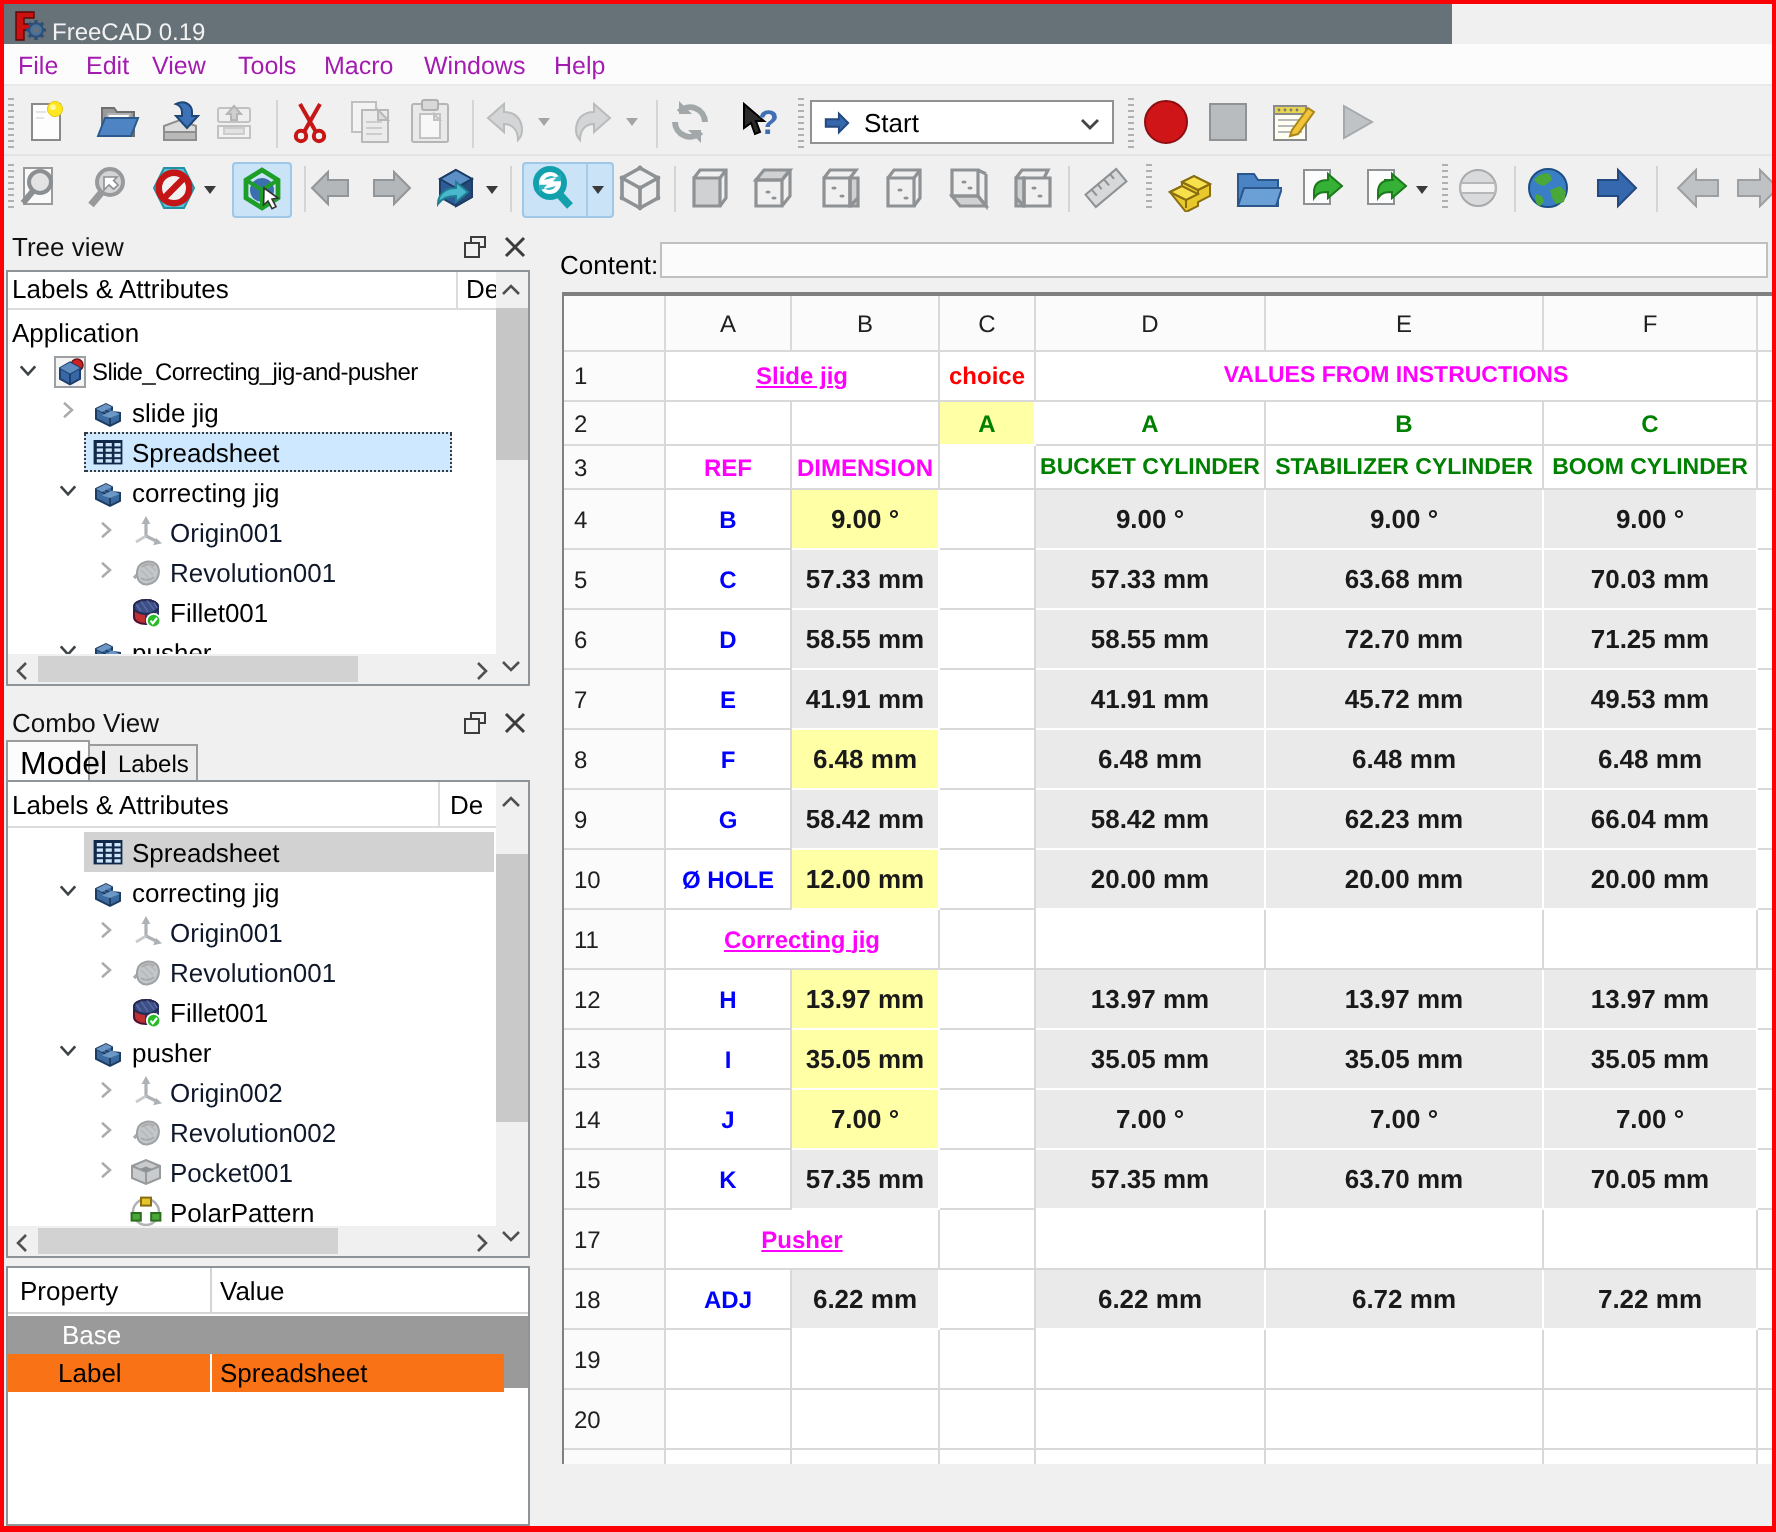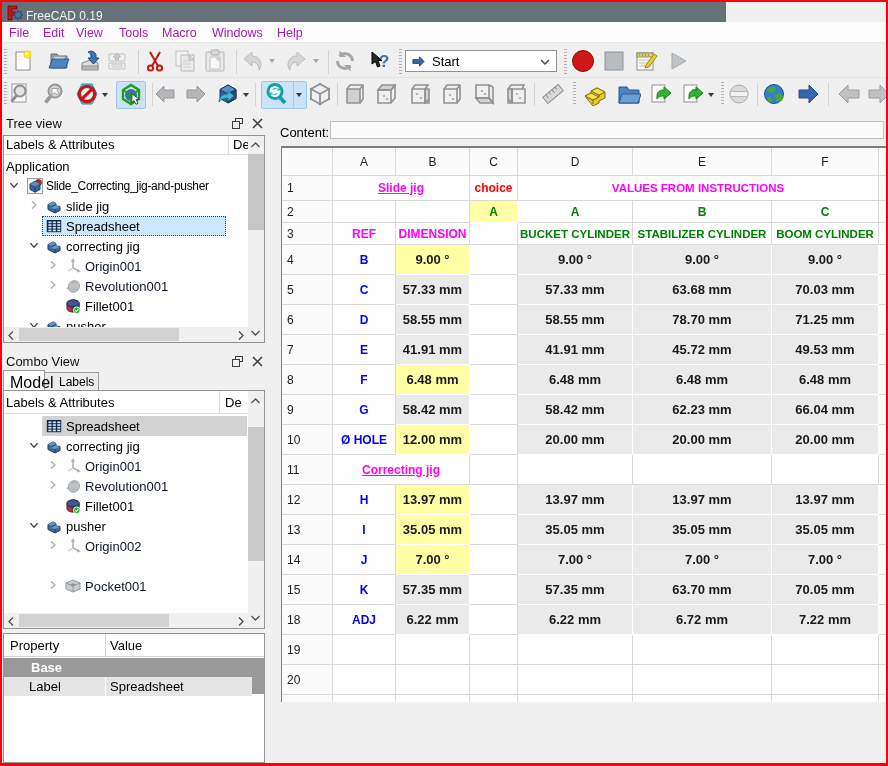--- a/index.html
+++ b/index.html
@@ -627,28 +627,43 @@
     </div>
  <div class="trow" style="top:145px">
       <svg class="chev" style="left:45px;top:5px" viewBox="0 0 8 10" width="8" height="10">
         <use href="#i-chev-c"></use>
       </svg>
       <svg class="abs" style="left:61px;top:2px" width="16" height="16">
         <use href="#i-origin"></use>
       </svg>
       <span class="txt gray" style="left:81px">Origin002</span>
     </div>
+ <div class="trow" style="top:165px">
+      <svg class="chev" style="left:45px;top:5px" viewBox="0 0 8 10" width="8" height="10">
+        <use href="#i-chev-c"></use>
+      </svg>
+      <svg class="abs" style="left:61px;top:2px" width="16" height="16">
+        <use href="#i-rev"></use>
+      </svg>
+      <span class="txt gray" style="left:81px">Revolution002</span>
+    </div>
  <div class="trow" style="top:185px">
       <svg class="chev" style="left:45px;top:5px" viewBox="0 0 8 10" width="8" height="10">
         <use href="#i-chev-c"></use>
       </svg>
       <svg class="abs" style="left:61px;top:2px" width="16" height="16">
         <use href="#i-pocket"></use>
       </svg>
       <span class="txt gray" style="left:81px">Pocket001</span>
+    </div>
+ <div class="trow" style="top:205px;height:17px;overflow:hidden">
+      <svg class="abs" style="left:61px;top:2px" width="16" height="16">
+        <use href="#i-polar"></use>
+      </svg>
+      <span class="txt" style="left:81px">PolarPattern</span>
     </div>
  <div class="vsb">
    <svg class="abs" style="left:3px;top:7px" width="9" height="6" viewBox="0 0 9 6">
         <path d="M0.5 5l4-4 4 4" fill="none" stroke="#505050" stroke-width="1.3"></path>
       </svg>
    <svg class="abs" style="left:3px;bottom:7px" width="9" height="6" viewBox="0 0 9 6">
         <path d="M0.5 1l4 4 4-4" fill="none" stroke="#505050" stroke-width="1.3"></path>
       </svg>
    <div class="abs" style="left:0;top:36px;width:16px;height:134px;background:#c9c9c9"></div>
  </div>
@@ -662,24 +677,24 @@
    <div class="abs" style="left:15px;top:1px;width:150px;height:13px;background:#d2d2d2"></div>
  </div>
 </div>
 
 <div class="abs" id="prop">
  <div class="abs" style="left:0;top:0;right:0;height:23px;background:#fff;border-bottom:1px solid #d4d4d4">
       <span class="abs" style="left:6px;top:4px">Property</span>
       <div class="abs" style="left:101px;top:0;width:1px;height:23px;background:#d4d4d4"></div>
       <span class="abs" style="left:106px;top:4px">Value</span>
     </div>
- <div class="abs" style="left:0;top:24px;right:0;height:36px;background:#9a9a9a;color:#fff;font-weight:bold">
+ <div class="abs" style="left:0;top:24px;right:0;height:36px;background:#9a9a9a;color:#fff;font-weight:normal">
       <span class="abs" style="left:27px;top:2px">Base</span>
     </div>
- <div class="abs" style="left:0;top:43px;right:12px;height:19px;background:#e5e5e5">
+ <div class="abs" style="left:0;top:43px;right:12px;height:19px;background:#f97316">
       <span class="abs" style="left:25px;top:2px">Label</span>
       <div class="abs" style="left:101px;top:0;width:1px;height:19px;background:#fff"></div>
       <span class="abs" style="left:106px;top:2px">Spreadsheet</span>
     </div>
 </div>
 
 <div class="abs" id="sheetbar">
     <span class="abs" style="left:14px;top:15px;font-size:13px">Content:</span>
   </div>
 <div class="abs" id="content-input"></div>
@@ -752,21 +767,21 @@
           <td class="g">63.68 mm</td>
           <td class="g">70.03 mm</td>
           <td></td>
         </tr>
 <tr style="height:30px">
           <td class="rh">6</td>
           <td class="bl f12">D</td>
           <td class="g">58.55 mm</td>
           <td></td>
           <td class="g">58.55 mm</td>
-          <td class="g">78.70 mm</td>
+          <td class="g">72.70 mm</td>
           <td class="g">71.25 mm</td>
           <td></td>
         </tr>
 <tr style="height:30px">
           <td class="rh">7</td>
           <td class="bl f12">E</td>
           <td class="g">41.91 mm</td>
           <td></td>
           <td class="g">41.91 mm</td>
           <td class="g">45.72 mm</td>
@@ -846,20 +861,29 @@
           <td class="rh">15</td>
           <td class="bl f12">K</td>
           <td class="g">57.35 mm</td>
           <td></td>
           <td class="g">57.35 mm</td>
           <td class="g">63.70 mm</td>
           <td class="g">70.05 mm</td>
           <td></td>
         </tr>
 <tr style="height:30px">
+          <td class="rh">17</td>
+          <td colspan="2" class="mg ul f12">Pusher</td>
+          <td></td>
+          <td></td>
+          <td></td>
+          <td></td>
+          <td></td>
+        </tr>
+<tr style="height:30px">
           <td class="rh">18</td>
           <td class="bl f12">ADJ</td>
           <td class="g">6.22 mm</td>
           <td></td>
           <td class="g">6.22 mm</td>
           <td class="g">6.72 mm</td>
           <td class="g">7.22 mm</td>
           <td></td>
         </tr>
 <tr style="height:30px">

